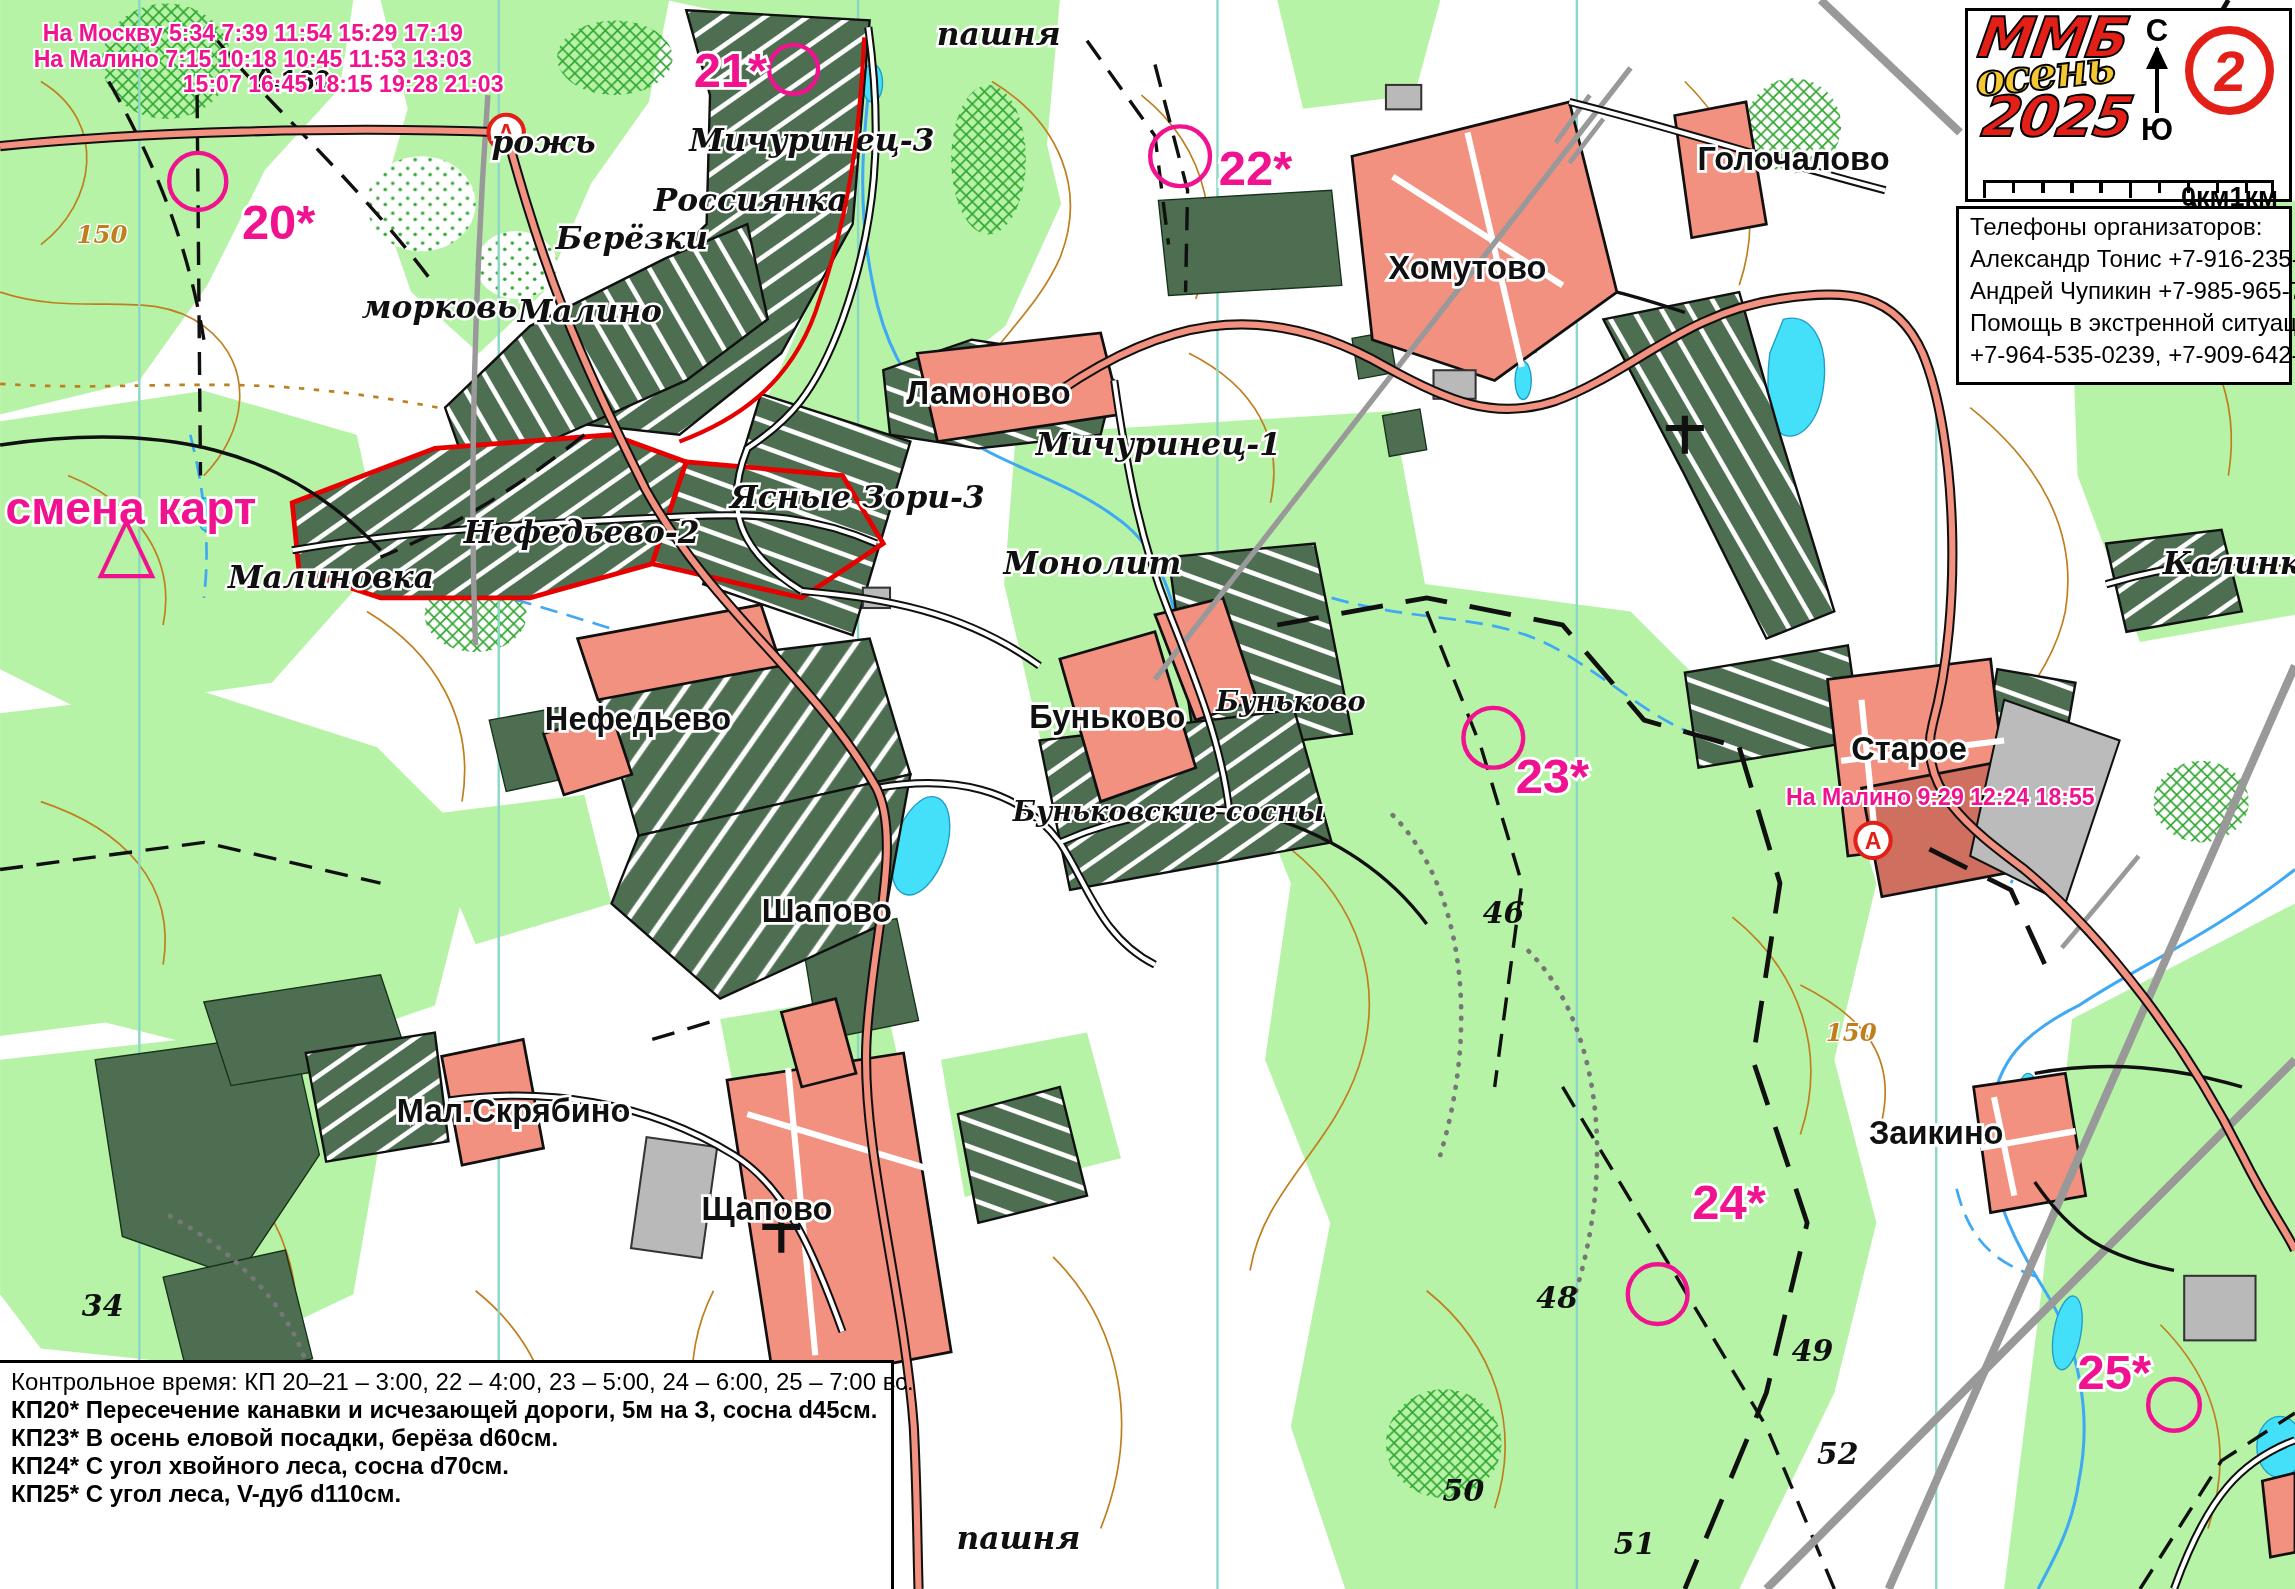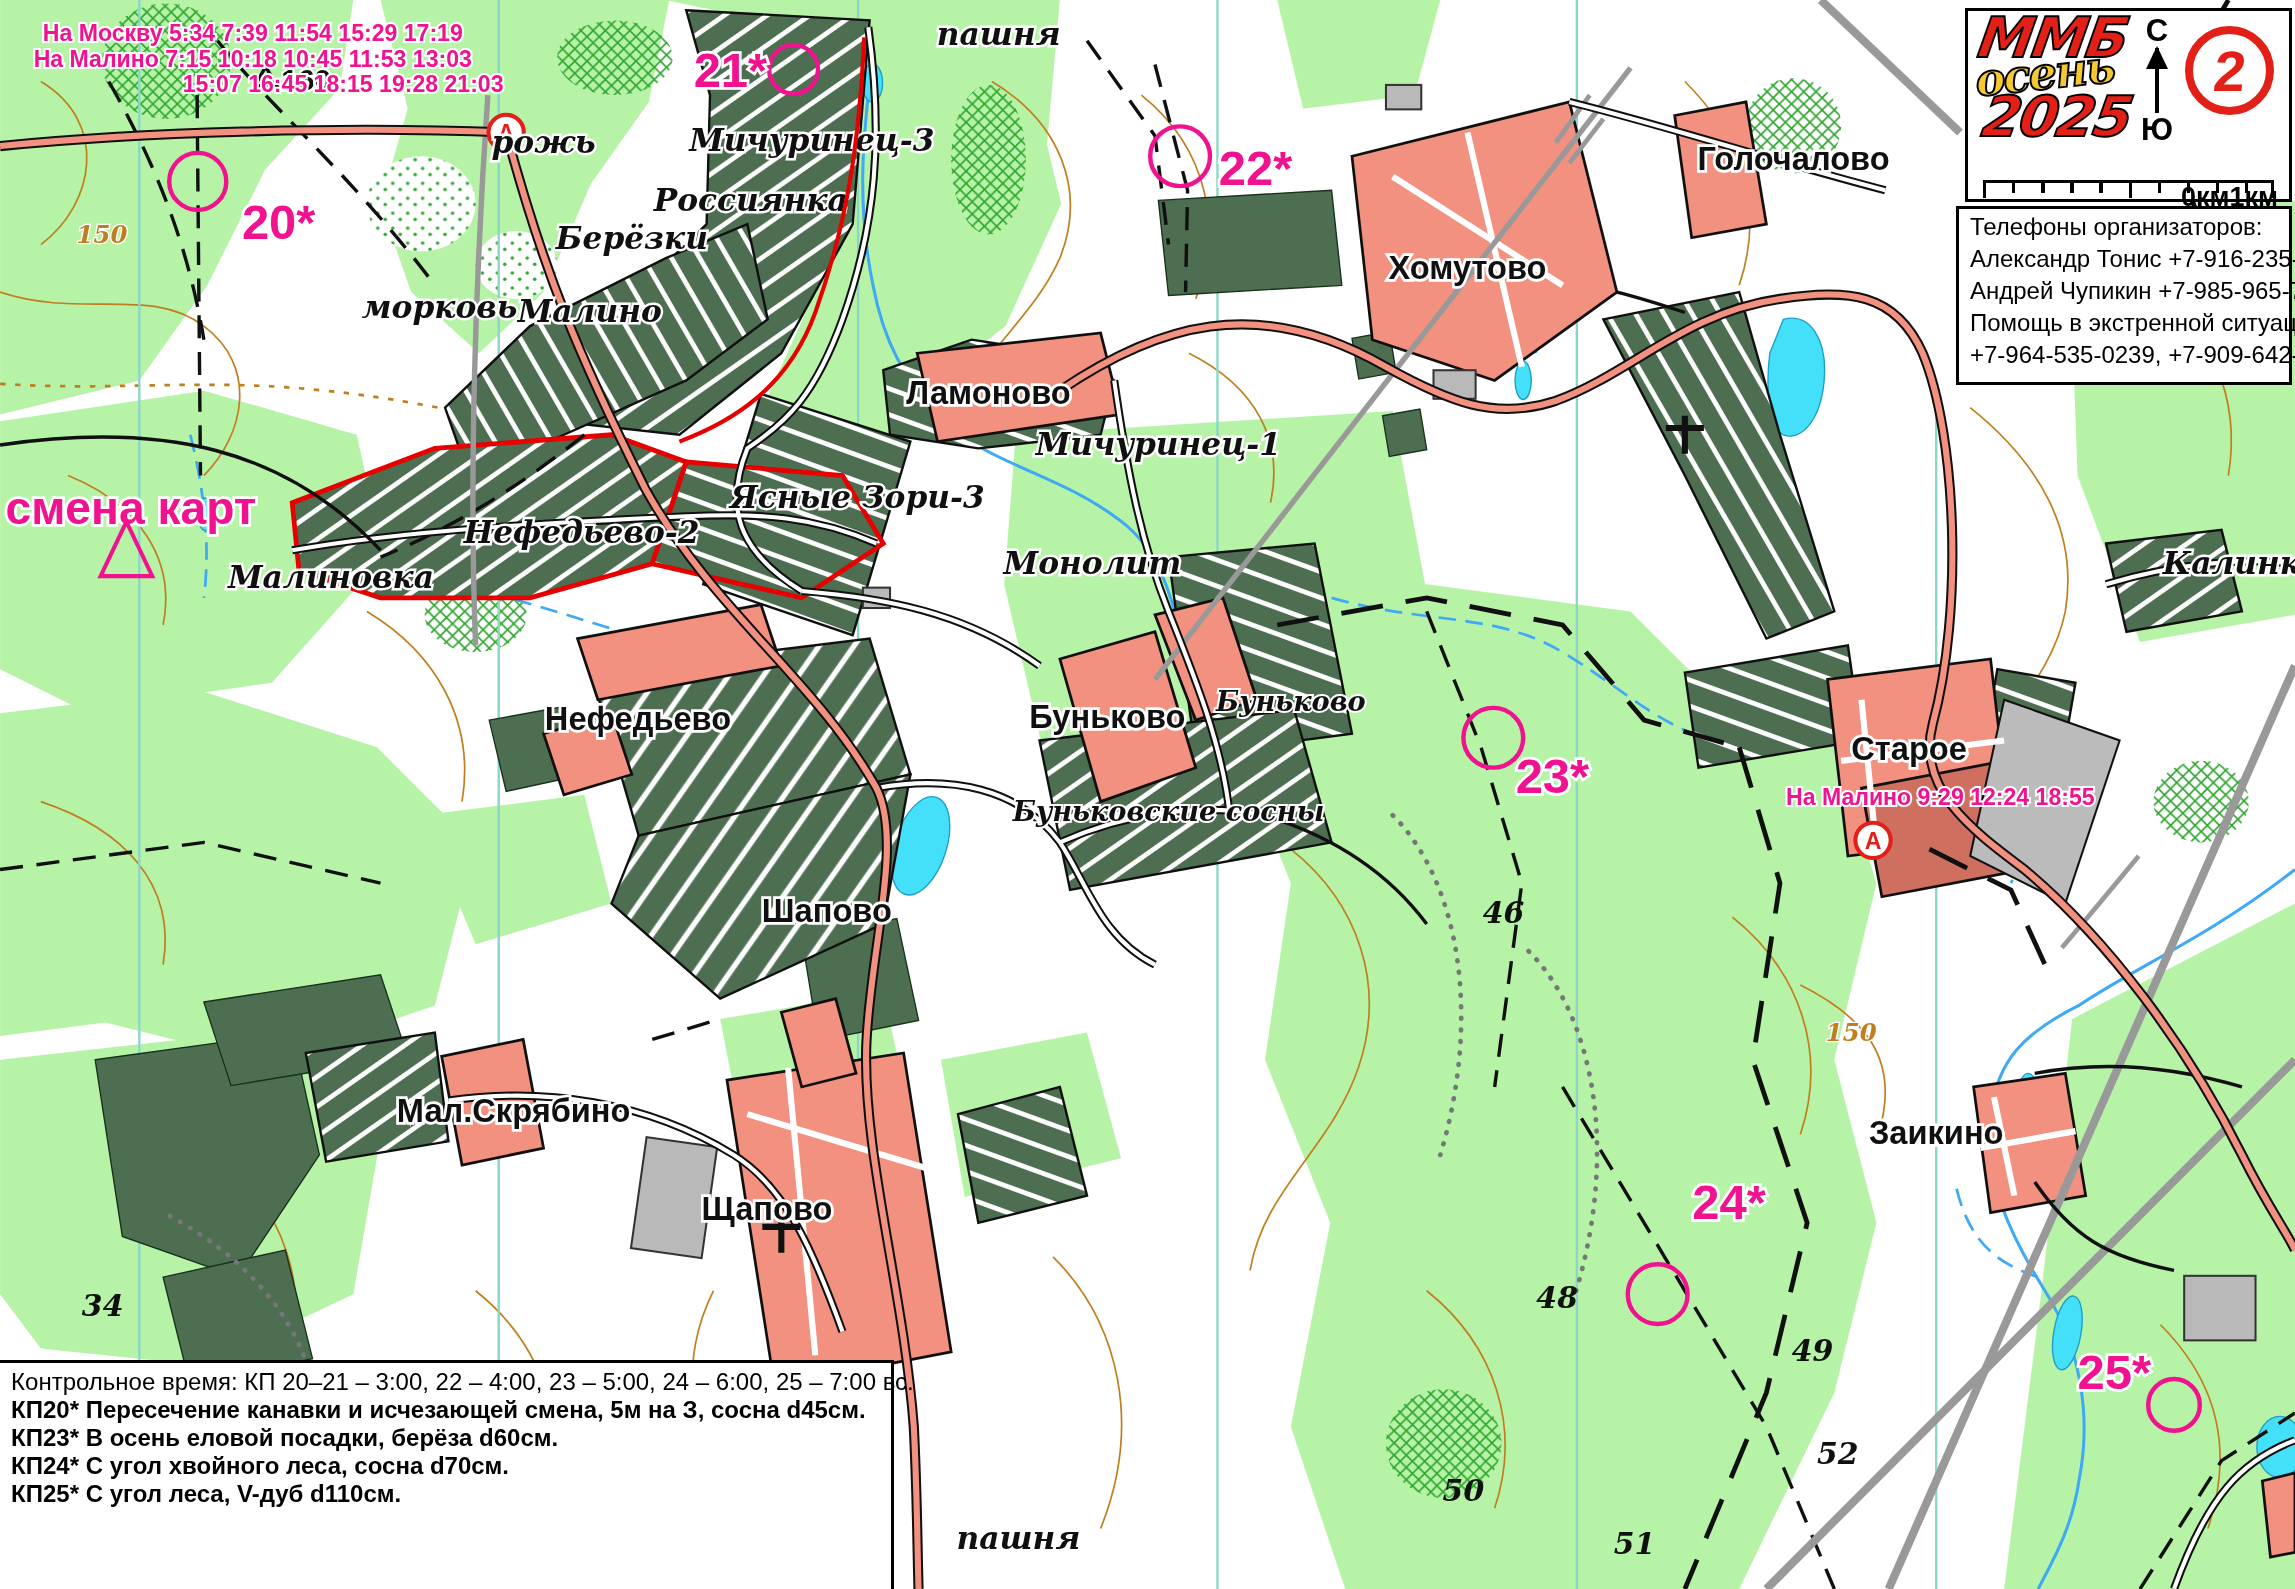--- a/index.html
+++ b/index.html
@@ -485,20 +485,20 @@
 <div id="phone-box" class="panel">
   <div>Телефоны организаторов:</div>
   <div>Александр Тонис +7-916-235-8457</div>
   <div>Андрей Чупикин +7-985-965-7793</div>
   <div>Помощь в экстренной ситуации:</div>
   <div>+7-964-535-0239, +7-909-642-9978</div>
 </div>
 
 <div id="legend-box" class="panel">
   <div>Контрольное время: КП 20–21 – 3:00, 22 – 4:00, 23 – 5:00, 24 – 6:00, 25 – 7:00 вс.</div>
-  <div class="leg-bold">КП20* Пересечение канавки и исчезающей смена, 5м на З, сосна d45см.</div>
+  <div class="leg-bold">КП20* Пересечение канавки и исчезающей дороги, 5м на З, сосна d45см.</div>
   <div class="leg-bold">КП23* В осень еловой посадки, берёза d60см.</div>
   <div class="leg-bold">КП24* С угол хвойного леса, сосна d70см.</div>
   <div class="leg-bold">КП25* С угол леса, V-дуб d110см.</div>
 </div>
 
 </div>
 
 
 </body></html>

